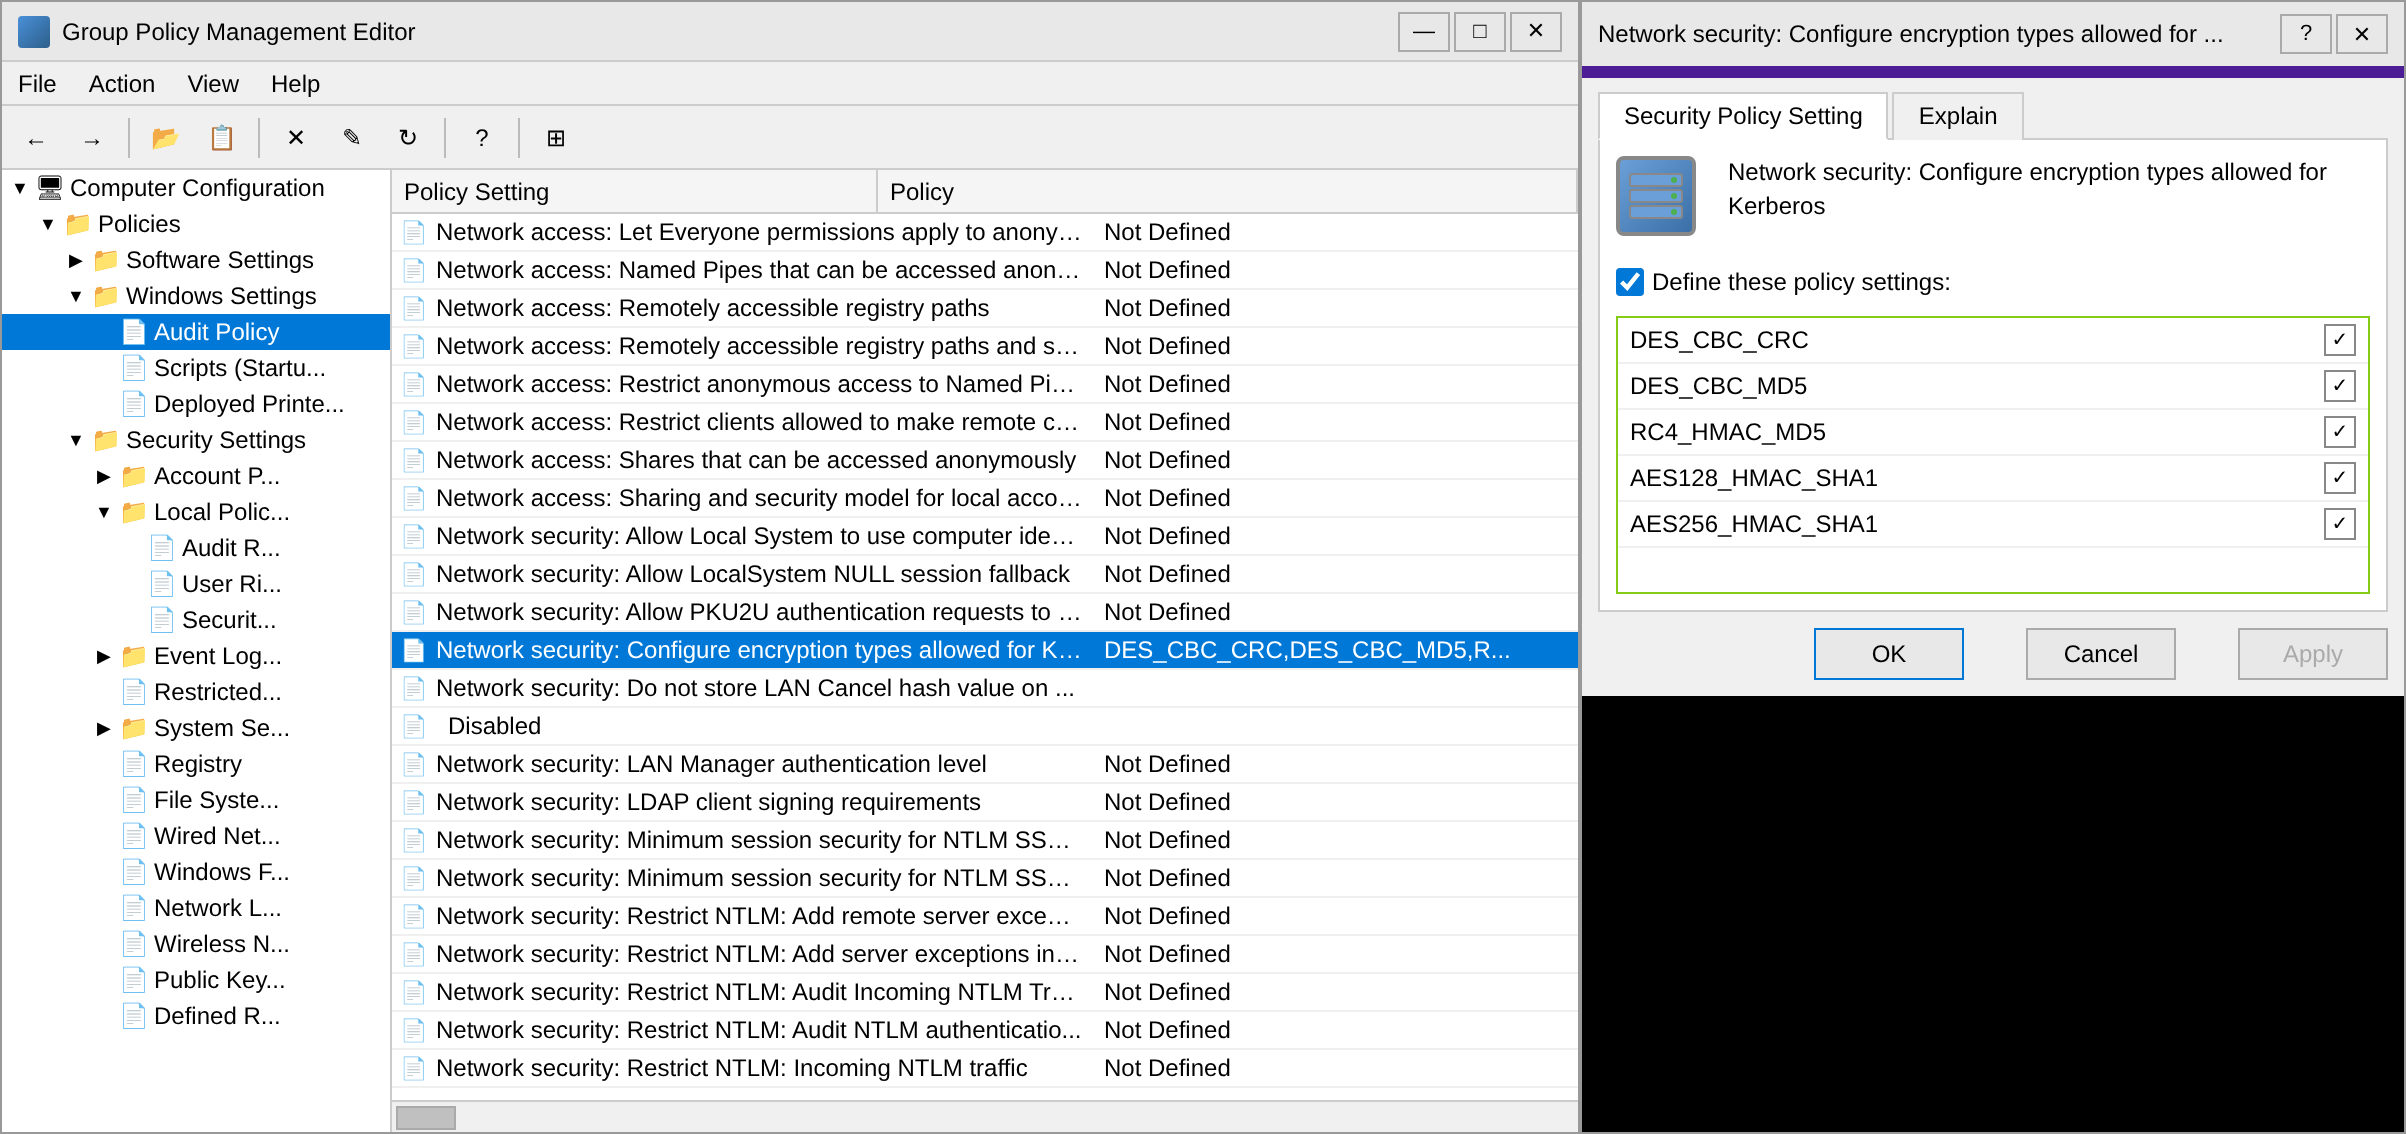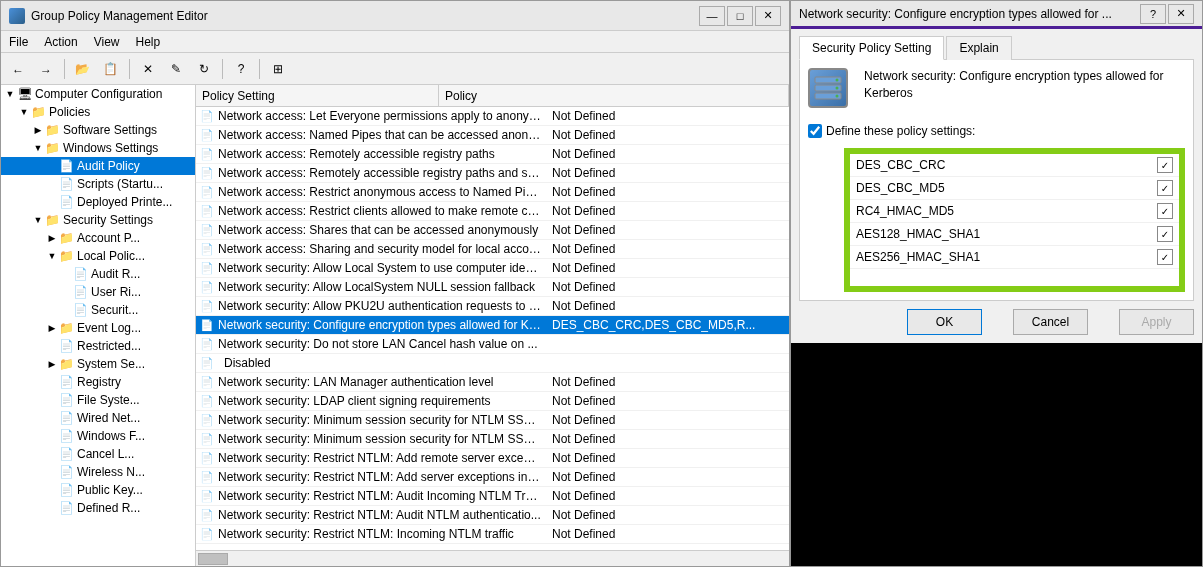--- a/index.html
+++ b/index.html
@@ -193,25 +193,25 @@
       width: 413px;
       height: 567px;
       background: #f0f0f0;
       border: 1px solid #999;
       display: flex;
       flex-direction: column;
       flex-shrink: 0;
     }
     .dialog-title-bar {
       background: #e8e8e8;
-      border-bottom: 3px solid #4c1d95;
+      border-bottom: 6px solid #4c1d95;
       display: flex;
       align-items: center;
       padding: 4px 8px;
-      height: 28px;
+      height: 38px;
       gap: 22px;
     }
     .dialog-title-text { flex: 1; font-size: 12px; }
     .dialog-title-buttons { display: flex; gap: 2px; }
 
     .dialog-tabs {
       display: flex;
       background: #f0f0f0;
       padding: 6px 8px 0;
       gap: 2px;
@@ -273,24 +273,23 @@
       margin: 4px 0;
     }
     .checkbox-input {
       width: 14px; height: 14px;
       accent-color: #0078d7;
     }
     .checkbox-label { font-size: 12px; }
 
     .list-box {
       flex: 1;
-      border: 6px solid #84cc16;
+      border: 1px solid #84cc16;
       background: #fff;
       overflow-y: auto;
-      margin-left: 36px;
     }
     .list-box-item {
       display: flex;
       align-items: center;
       justify-content: space-between;
       padding: 3px 6px;
       font-size: 12px;
       border-bottom: 1px solid #f0f0f0;
       cursor: pointer;
     }
@@ -461,21 +460,21 @@
         <span class="tree-label">Wired Net...</span>
       </div>
       <div class="tree-item" style="padding-left: 44px;">
         <span class="tree-expand">&nbsp;</span>
         <span class="tree-icon">📄</span>
         <span class="tree-label">Windows F...</span>
       </div>
       <div class="tree-item" style="padding-left: 44px;">
         <span class="tree-expand">&nbsp;</span>
         <span class="tree-icon">📄</span>
-        <span class="tree-label">Cancel L...</span>
+        <span class="tree-label">Network L...</span>
       </div>
       <div class="tree-item" style="padding-left: 44px;">
         <span class="tree-expand">&nbsp;</span>
         <span class="tree-icon">📄</span>
         <span class="tree-label">Wireless N...</span>
       </div>
       <div class="tree-item" style="padding-left: 44px;">
         <span class="tree-expand">&nbsp;</span>
         <span class="tree-icon">📄</span>
         <span class="tree-label">Public Key...</span>

